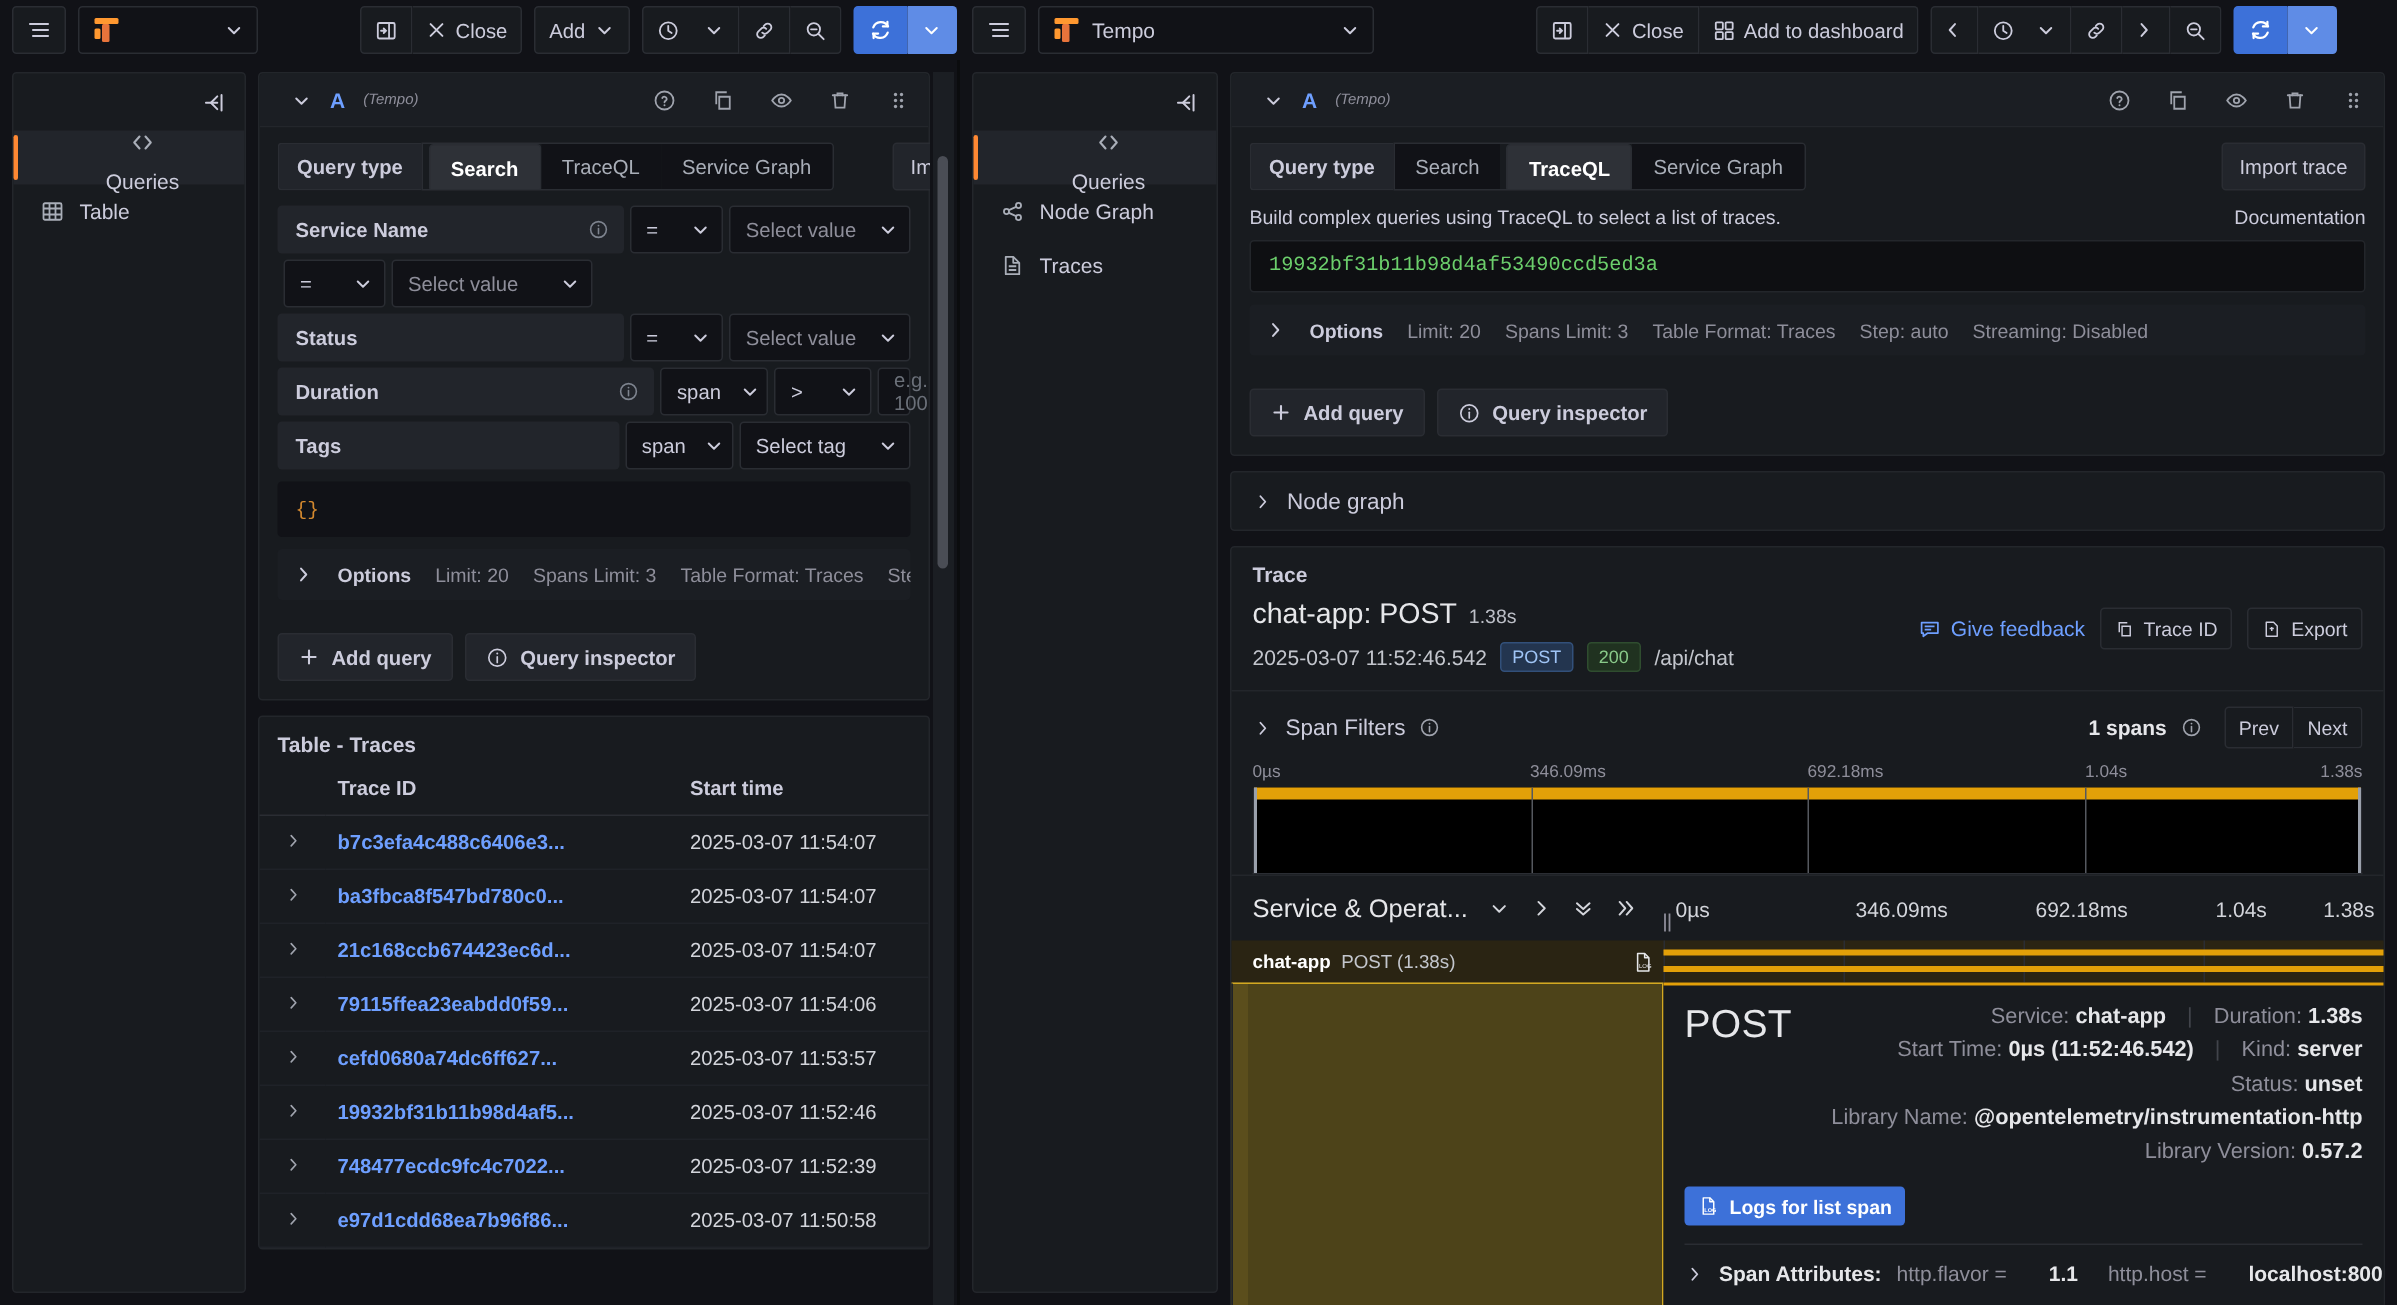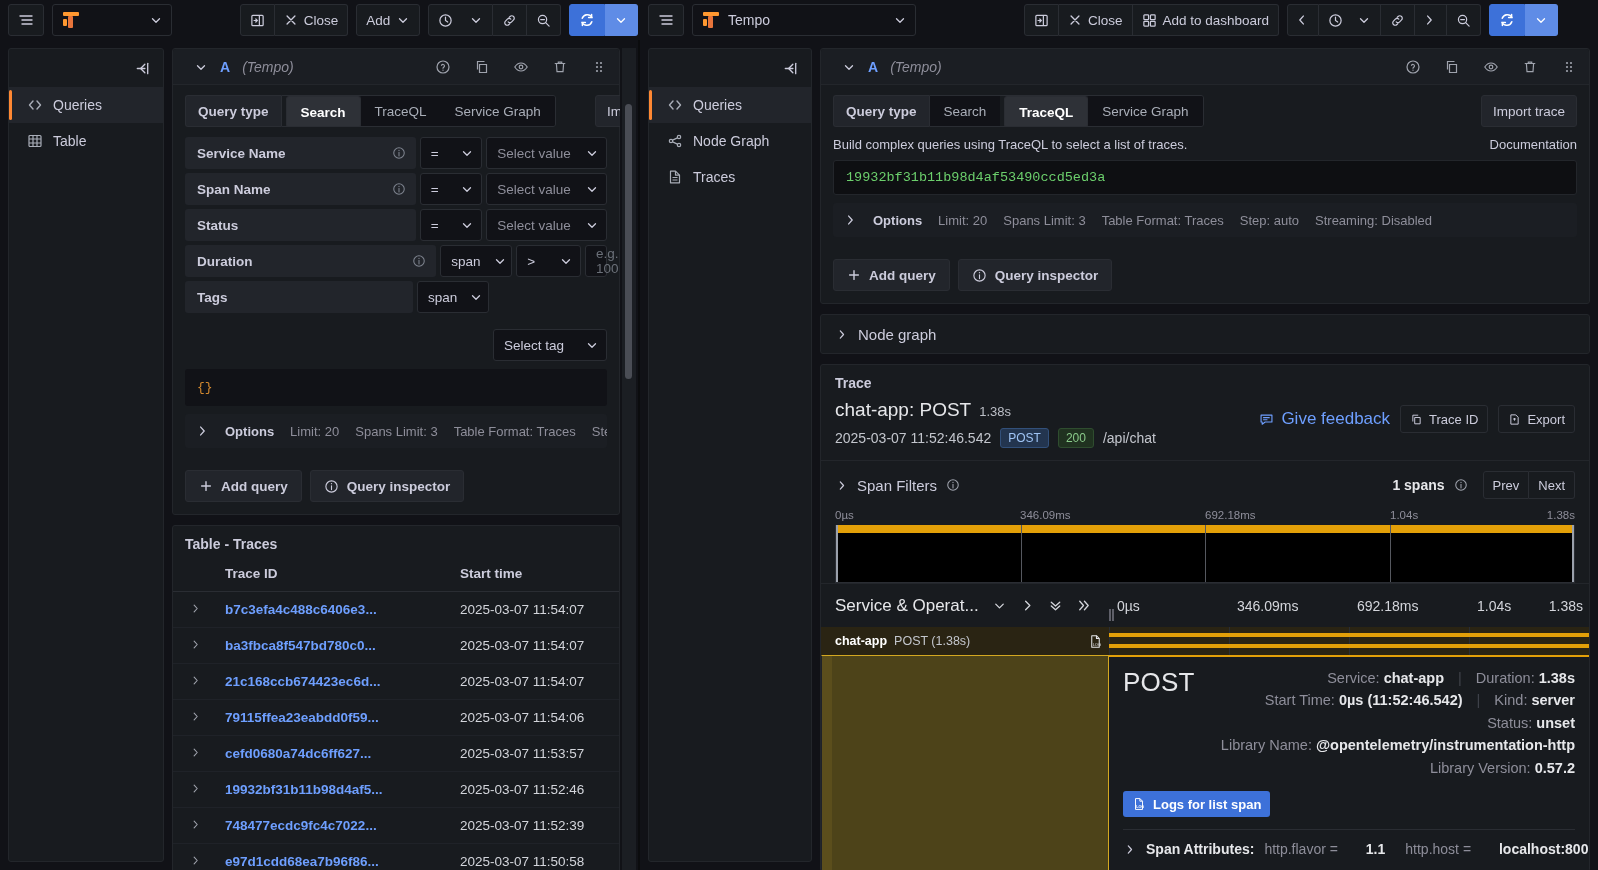--- a/index.html
+++ b/index.html
@@ -70,21 +70,21 @@
     position: absolute; top: 8px; left: 8px; width: 156px; bottom: 8px;
     background: #181b1f; border: 1px solid #23262b; border-radius: 3px;
     display: flex; flex-direction: column;
   }
   #rail-right { width: 164px; }
   .rail-head { height: 38px; display: flex; align-items: center; justify-content: flex-end; padding-right: 12px; }
   .rail-item {
     height: 36px; display: flex; align-items: center; gap: 10px;
     padding-left: 18px; font-size: 14px; color: #ccccdc; position: relative;
   }
-  .rail-item.active { background: #22252b; }
+  .rail-item.active { background: #22252b; flex-direction: column; }
   .rail-item.active::before {
     content: ''; position: absolute; left: 0; top: 3px; bottom: 3px; width: 3px;
     background: #ff8833; border-radius: 2px;
   }
   .rail-item .ico { color: #a9aeb8; }
 
   
   .content { position: absolute; top: 8px; bottom: 0; overflow: hidden; }
   #content-left  { left: 172px; right: 18px; }
   #content-right { left: 180px; right: 8px; }
@@ -95,21 +95,21 @@
     margin-bottom: 10px;
   }
 
   
   .q-head {
     height: 36px; display: flex; align-items: center; gap: 12px;
     padding: 0 12px 0 10px; background:#1b1e23; border-bottom:1px solid #23262b;
     border-radius:3px 3px 0 0;
   }
   .q-head .refid { color: #6e9fff; font-weight: 700; font-size: 14px; }
-  .q-head .dsname { color: #8e8e9a; font-style: italic; font-size: 14px; }
+  .q-head .dsname { color: #8e8e9a; font-style: italic; font-size: 10px; }
   .q-head .spacer { flex: 1; }
   .q-head .ico { color: #9fa3ad; margin-left: 11px; }
 
   
   .qtype-row { display: flex; align-items: center; padding: 10px 12px 0 12px; gap: 0; }
   .qtype-label {
     height: 32px; display:flex; align-items:center; padding: 0 12px;
     background:#22252b; border:1px solid #2a2d33; border-right:none;
     border-radius: 3px 0 0 3px; font-size: 13.5px; font-weight: 600; color:#ccccdc;
     white-space: nowrap;
@@ -135,21 +135,21 @@
   .sel {
     height:32px; background:#111217; border:1px solid #2a2d33; border-radius:3px;
     display:flex; align-items:center; gap:6px; padding: 0 7px 0 10px;
     font-size:13.5px; color:#ccccdc; margin-left:4px; white-space:nowrap;
   }
   .sel .spacer { flex: 1; }
   .sel.op { width: 68px; }
   .sel.val { width: 134px; color:#8e8e9a; }
   .sel.scope { width: 72px; }
   .sel.cmp { width: 66px; }
-  .sel.tag { width: 128px; margin-top: 48px; }
+  .sel.tag { width: 128px; }
   .inp {
     height:32px; background:#111217; border:1px solid #2a2d33; border-radius:3px;
     display:flex; align-items:center; padding: 0 10px;
     font-size:13.5px; color:#6b7079; margin-left:4px; flex:1; min-width: 0;
   }
 
   .traceql-preview {
     margin: 8px 12px 0 12px; background:#111217; border-radius:3px;
     padding: 11px 12px; font-family:"Liberation Mono", monospace;
     font-size: 13px; color:#d4892f;
@@ -219,21 +219,21 @@
   .trace-sum { display:flex; align-items:flex-start; padding: 4px 14px 12px 14px; }
   .trace-sum .left { flex:1; }
   .t-title { font-size: 19px; color:#e6e7ea; display:flex; align-items:baseline; gap:8px; }
   .t-title .dur { font-size: 13px; color:#bcbfc7; }
   .t-sub { margin-top: 7px; display:flex; align-items:center; gap:9px; font-size:14px; color:#c3c6cd; }
   .chip { font-size: 12px; padding: 2px 7px; border-radius: 3px; font-weight:500; }
   .chip.method { background:#23354f; color:#9fc4f5; border:1px solid #32507a; }
   .chip.status { background:#203220; color:#89c989; border:1px solid #2f4d2f; }
   .t-path { color:#c3c6cd; font-size: 14px; }
   .trace-actions { display:flex; align-items:center; gap:10px; padding-top: 6px; }
-  .fb-link { display:flex; align-items:center; gap:7px; color:#6e9fff; font-size:17px; }
+  .fb-link { display:flex; align-items:center; gap:7px; color:#6e9fff; font-size:14px; }
   .sm-btn {
     height:28px; display:flex; align-items:center; gap:6px; padding: 0 9px;
     background:#181b1f; border:1px solid #2a2d33; border-radius:3px;
     font-size:13px; color:#ccccdc; white-space:nowrap;
   }
 
   .spanfilters {
     display:flex; align-items:center; gap:9px; padding: 10px 14px;
     border-top: 1px solid #23262b; font-size: 15px; color:#ccccdc;
   }
@@ -661,31 +661,20 @@
               <span class="spacer"></span>
             <span class="ico">
                 <svg class="chev" viewBox="0 0 16 16" fill="none" stroke="#ccccdc" stroke-width="1.5" stroke-linecap="round" stroke-linejoin="round">
                   <path d="M4 6.5l4 4 4-4"></path>
                 </svg>
               </span>
           </div>
         </div>
 
         <div class="frow">
-          <div class="flabel">
-            <span>Span Name</span>
-            <span class="spacer"></span>
-            <span class="ico">
-              <svg width="14" height="14" viewBox="0 0 16 16" fill="none" stroke="#7e848f" stroke-width="1.2">
-                  <circle cx="8" cy="8" r="6"></circle>
-                  <path d="M8 7.3v4" stroke-linecap="round"></path>
-                  <circle cx="8" cy="5" r=".7" fill="#7e848f" stroke="none"></circle>
-                </svg>
-            </span>
-          </div>
           <div class="sel op">
             <span>=</span>
               <span class="spacer"></span>
             <span class="ico">
                 <svg class="chev" viewBox="0 0 16 16" fill="none" stroke="#ccccdc" stroke-width="1.5" stroke-linecap="round" stroke-linejoin="round">
                   <path d="M4 6.5l4 4 4-4"></path>
                 </svg>
               </span>
           </div>
           <div class="sel val">

